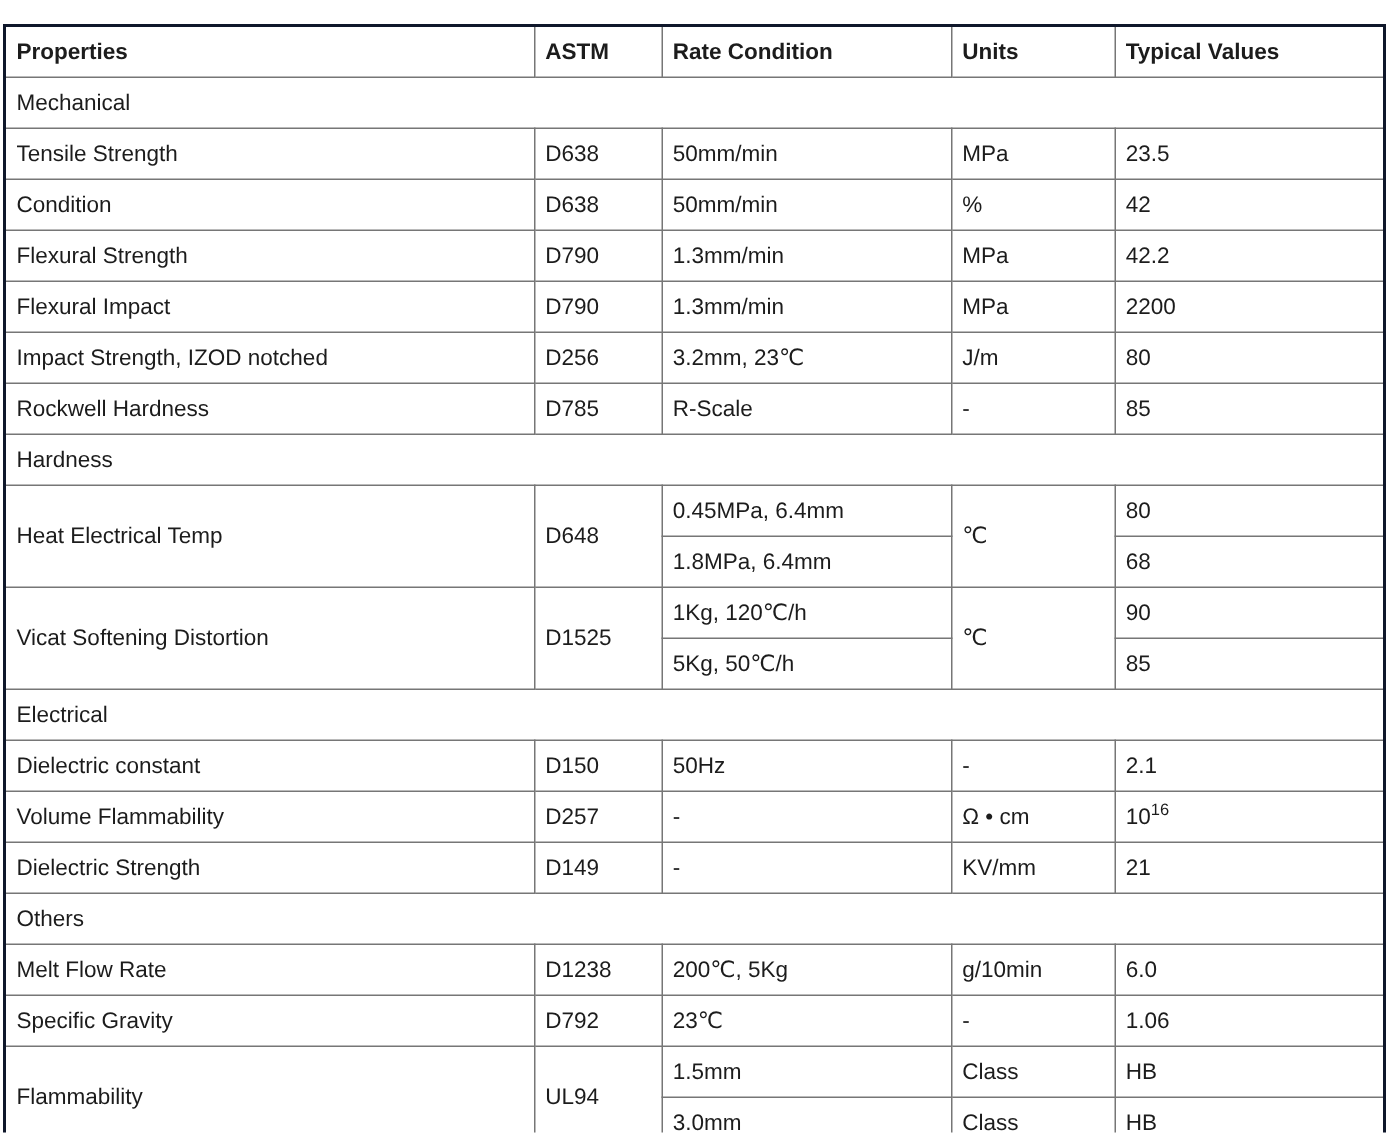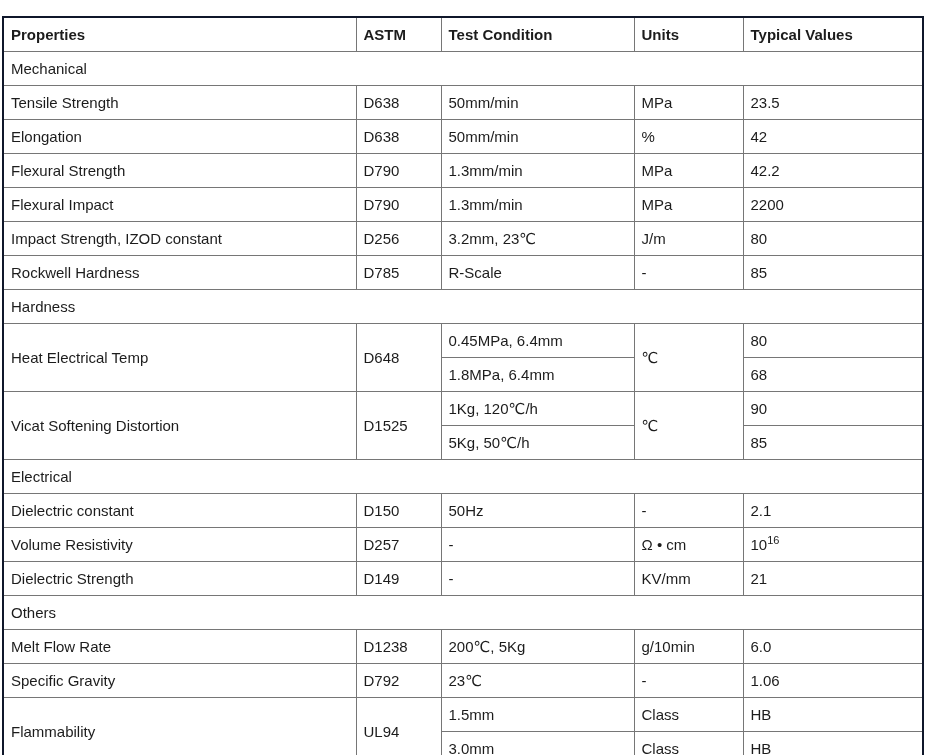--- a/index.html
+++ b/index.html
@@ -59,58 +59,58 @@
       <col style="width:85px">
       <col style="width:193px">
       <col style="width:109px">
       <col style="width:180px">
     </colgroup>
 
     <tbody>
         <tr>
       <th>Properties</th>
       <th>ASTM</th>
-      <th>Test Condition</th>
+      <th>Rate Condition</th>
       <th>Units</th>
       <th>Typical Values</th>
     </tr>
 
     <tr>
       <td class="section" colspan="5">Mechanical</td>
     </tr>
     <tr>
       <td>Tensile Strength</td>
       <td>D638</td>
       <td>50mm/min</td>
       <td>MPa</td>
       <td>23.5</td>
     </tr>
     <tr>
-      <td>Elongation</td>
+      <td>Condition</td>
       <td>D638</td>
       <td>50mm/min</td>
       <td>%</td>
       <td>42</td>
     </tr>
     <tr>
       <td>Flexural Strength</td>
       <td>D790</td>
       <td>1.3mm/min</td>
       <td>MPa</td>
       <td>42.2</td>
     </tr>
     <tr>
       <td>Flexural Impact</td>
       <td>D790</td>
       <td>1.3mm/min</td>
       <td>MPa</td>
       <td>2200</td>
     </tr>
     <tr>
-      <td>Impact Strength, IZOD constant</td>
+      <td>Impact Strength, IZOD notched</td>
       <td>D256</td>
       <td>3.2mm, 23℃</td>
       <td>J/m</td>
       <td>80</td>
     </tr>
     <tr>
       <td>Rockwell Hardness</td>
       <td>D785</td>
       <td>R-Scale</td>
       <td>-</td>
@@ -147,21 +147,21 @@
       <td class="section" colspan="5">Electrical</td>
     </tr>
     <tr>
       <td>Dielectric constant</td>
       <td>D150</td>
       <td>50Hz</td>
       <td>-</td>
       <td>2.1</td>
     </tr>
     <tr>
-      <td>Volume Resistivity</td>
+      <td>Volume Flammability</td>
       <td>D257</td>
       <td>-</td>
       <td>Ω • cm</td>
       <td><span>10</span><sup class="exp">16</sup></td>
     </tr>
     <tr>
       <td>Dielectric Strength</td>
       <td>D149</td>
       <td>-</td>
       <td>KV/mm</td>

